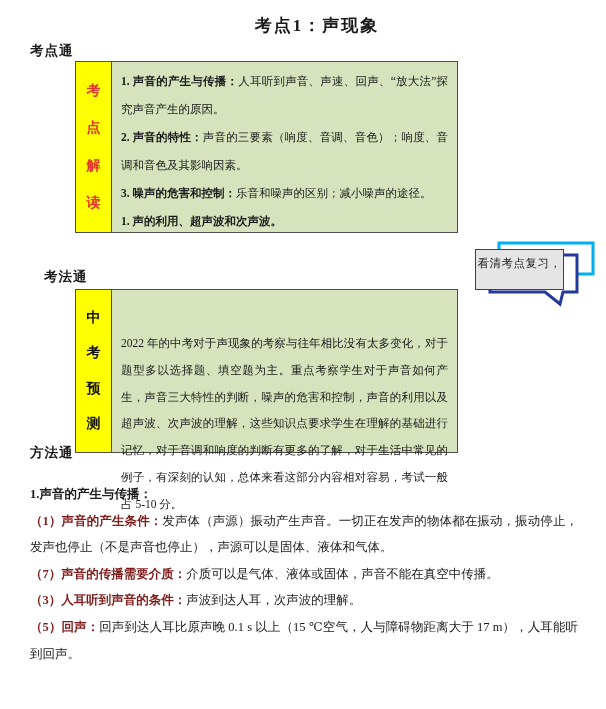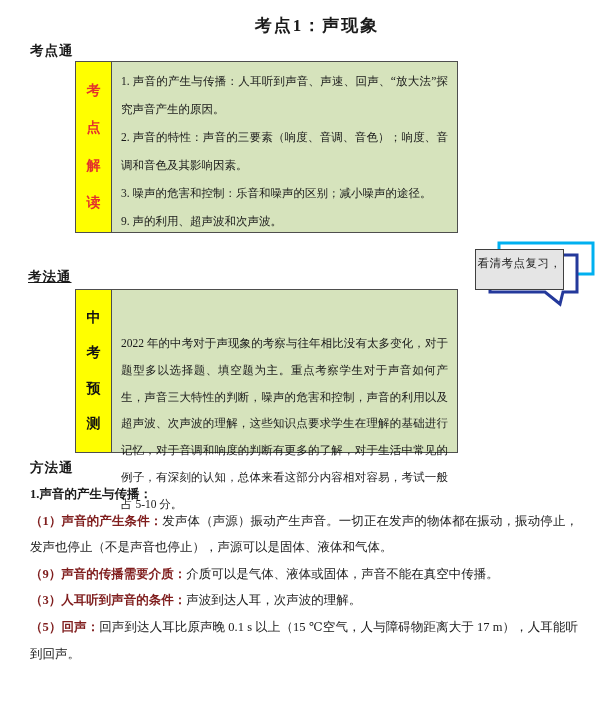--- a/index.html
+++ b/index.html
@@ -34,21 +34,21 @@
   }
   .side-red { color:#e4322b; }
   .side-black { color:#111111; }
   .tbox .content {
     flex:1; padding:5px 9px 4px 9px; box-sizing:border-box;
     font-size:11.5px; text-align:justify;
   }
   #box1 .content { line-height:28px; }
   #box2 .content { line-height:26.8px; padding-top:4px;margin-top:36px; }
   .tbox p { margin:0; }
-  .item-head { font-weight:normal; }
+  .item-head { font-weight:bold; }
 
   
   .callout-svg { left:475px; top:236px; width:130px; height:72px; }
   .callout-box {
     left:475px; top:249px; width:89px; height:41px;
     background:#e5e5e5; border:1.5px solid #3f3f3f; box-sizing:border-box;
     display:flex; justify-content:center; align-items:flex-start;
     padding-top:6px; font-size:11.5px; letter-spacing:0.5px; z-index:3;
   }
 
@@ -74,49 +74,49 @@
   <div class="side side-red">
     <span>考</span>
     <span>点</span>
     <span>解</span>
     <span>读</span>
   </div>
   <div class="content">
     <p><span class="item-head">1. 声音的产生与传播：</span><span>人耳听到声音、声速、回声、“放大法”探究声音产生的原因。</span></p>
     <p><span class="item-head">2. 声音的特性：</span><span>声音的三要素（响度、音调、音色）；响度、音调和音色及其影响因素。</span></p>
     <p><span class="item-head">3. 噪声的危害和控制：</span><span>乐音和噪声的区别；减小噪声的途径。</span></p>
-    <p><span class="item-head">9. 声的利用、超声波和次声波。</span><span></span></p>
+    <p><span class="item-head">1. 声的利用、超声波和次声波。</span><span></span></p>
   </div>
 </div>
 
 <svg class="abs callout-svg" viewBox="0 0 130 72">
 
   <rect x="24" y="7" width="94" height="31" fill="none" stroke="#00b0f0" stroke-width="3"></rect>
 
   <path d="M15 19 H102 V56 H88 L85 68 L70 56 H15 Z" fill="#ffffff" stroke="#24399b" stroke-width="3" stroke-linejoin="miter"></path>
 </svg>
 <div class="abs callout-box">
   <span>看清考点复习，</span>
 </div>
 
-<div class="abs sec-label" style="left:28px; top:268px;text-decoration:underline;">考法通</div>
+<div class="abs sec-label" style="left:44px; top:268px;">考法通</div>
 
 <div id="box2" class="abs tbox" style="left:75px; top:289px; width:383px; height:164px;">
   <div class="side side-black">
     <span>中</span>
     <span>考</span>
     <span>预</span>
     <span>测</span>
   </div>
   <div class="content">
     <p>2022 年的中考对于声现象的考察与往年相比没有太多变化，对于题型多以选择题、填空题为主。重点考察学生对于声音如何产生，声音三大特性的判断，噪声的危害和控制，声音的利用以及超声波、次声波的理解，这些知识点要求学生在理解的基础进行记忆，对于音调和响度的判断有更多的了解，对于生活中常见的例子，有深刻的认知，总体来看这部分内容相对容易，考试一般占 5-10 分。</p>
   </div>
 </div>
 
-<div class="abs sec-label" style="left:30px; top:459px;">方法通</div>
+<div class="abs sec-label" style="left:30px; top:444px;">方法通</div>
 
 <div class="abs method">
   <p class="method-heading">1.声音的产生与传播：</p>
   <p><span class="pt-head">（1）声音的产生条件：</span><span><span>发声体（声源）振动产生声音。一切正在发声的物体都在振动，振动停止，发声也停止（不是声音也停止），声源可以是固体、液体和气体。</span></span></p>
-  <p><span class="pt-head">（9）声音的传播需要介质：</span><span><span>介质可以是气体、液体或固体，声音不能在真空中传播。</span></span></p>
+  <p><span class="pt-head">（7）声音的传播需要介质：</span><span><span>介质可以是气体、液体或固体，声音不能在真空中传播。</span></span></p>
   <p><span class="pt-head">（3）人耳听到声音的条件：</span><span><span>声波到达人耳，次声波的理解。</span></span></p>
   <p><span class="pt-head">（5）回声：</span><span><span>回声到达人耳比原声晚 0.1 s 以上（15 ℃空气，人与障碍物距离大于 17 m），人耳能听到回声。</span></span></p>
 </div>
 
 </body></html>

